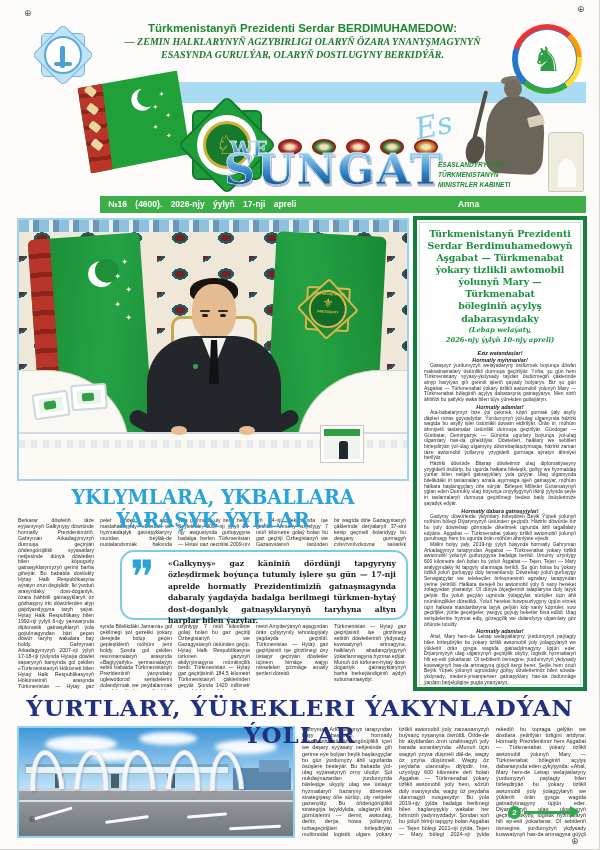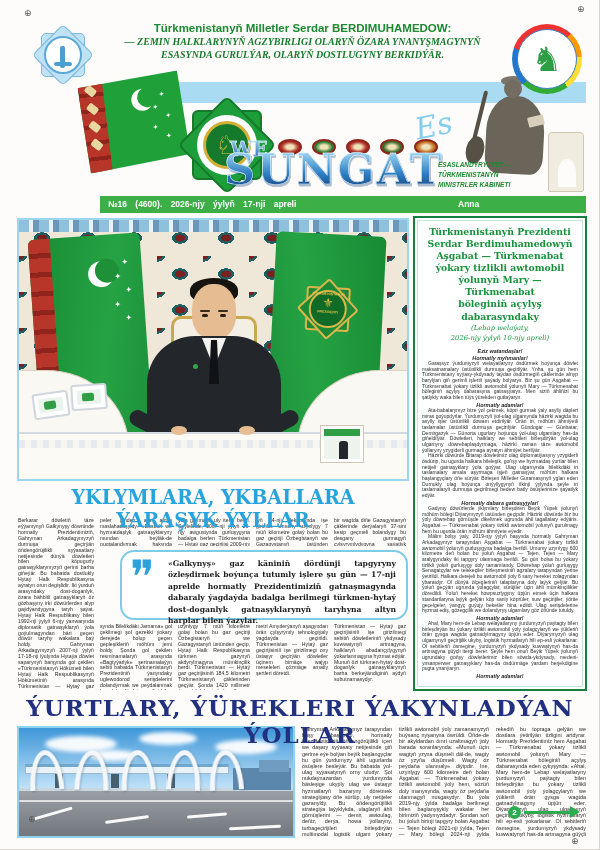--- a/index.html
+++ b/index.html
@@ -122,25 +122,25 @@
   .leadcol1 { position:absolute; left:18px; top:518px; width:76px; height:172px; }
   .stripA { position:absolute; left:100px; top:518px; width:308px; height:28px; }
   .stripB { position:absolute; left:100px; top:624px; width:308px; height:66px; }
   .strip4 { display:flex; gap:6px; }
   .strip4 .tc { width:72px; height:100%; overflow:hidden; }
   .pullquote { position:absolute; left:120px; top:550px; width:288px; height:70px; background:#fff; border:2px solid #7ecbe8; border-radius:14px; z-index:3; padding:6px 10px 6px 46px; }
   .pullquote .qmark { position:absolute; left:8px; top:2px; font-family:"DejaVu Serif",serif; font-size:46px; color:#2aa3dc; line-height:1; }
   .pullquote .qtext { font-family:"DejaVu Serif","Liberation Serif",serif; font-weight:bold; font-size:7.6px; line-height:1.5; color:#1c1c1c; text-align:justify; }
 
   
-  .speech { position:absolute; left:413px; top:216px; width:174px; height:475px; background:#fff; border:2px solid #15803d;
+  .speech { position:absolute; left:413px; top:216px; width:174px; height:475px; background:#fff; border:4px solid #15803d;
             box-shadow:inset 0 0 0 2px #fff, inset 0 0 0 3px #bfe3d5; padding:8px 7px 4px; overflow:hidden; z-index:2; }
   .speech .hline { text-align:center; font-family:"DejaVu Serif","Liberation Serif",serif; font-weight:bold; font-size:9.3px; line-height:1.3; color:#17913c; }
   .speech .stitle { text-align:center; font-family:"DejaVu Serif","Liberation Serif",serif; font-weight:bold; font-size:19px; letter-spacing:2px; color:#17913c; margin:5px 0 3px; }
-  .speech .sloc { text-align:center; font-family:"DejaVu Serif",serif; font-weight:normal; font-style:italic; font-size:6.8px; line-height:1.5; color:#17913c; margin-bottom:5px; }
+  .speech .sloc { text-align:center; font-family:"DejaVu Serif",serif; font-weight:bold; font-style:italic; font-size:6.8px; line-height:1.5; color:#17913c; margin-bottom:5px; }
   .speech .sub { text-align:center; font-weight:bold; font-style:italic; font-size:5.4px; color:#222; margin-top:1px; }
   .speech .para { font-size:5px; line-height:1.14; color:#2c2c2c; text-align:justify; text-indent:6px; }
 
   
   .headline2 { position:absolute; left:0; top:694px; width:600px; text-align:center; font-family:"DejaVu Serif","Liberation Serif",serif;
                font-weight:bold; font-size:23px; color:#22317f; letter-spacing:1px; z-index:2; }
   .bphoto { position:absolute; left:17px; top:726px; width:278px; height:112px; border:2px solid #8fd2f0; overflow:hidden; background:linear-gradient(#3f97d8,#cfeafc 62%); }
   .cloud { position:absolute; background:#fff; border-radius:50%; filter:blur(2px); opacity:.95; }
   .broad { position:absolute; left:0; top:62px; width:100%; height:50px; background:linear-gradient(#9aa0a6,#6f747b); }
   .hline2 { position:absolute; left:0; top:60px; width:100%; height:3px; background:#c9d6de; }
@@ -167,21 +167,21 @@
   <div class="regmark" style="left:571px;top:836px;">⊕</div>
 
   <div class="starlogo">
     <div class="sq"></div>
     <div class="sq r45"></div>
     <div class="core"></div>
     <div class="mon"></div>
     <div class="mon2"></div>
   </div>
   <div class="banner">
-    <div class="b1">Türkmenistanyň Milletler Serdar BERDIMUHAMEDOW:</div>
+    <div class="b1">Türkmenistanyň Prezidenti Serdar BERDIMUHAMEDOW:</div>
     <div class="b2">— ZEMIN HALKLARYNYŇ AGZYBIRLIGI OLARYŇ ÖZARA YNANYŞMAGYNYŇ</div>
     <div class="b2">ESASYNDA GURULÝAR, OLARYŇ DOSTLUGYNY BERKIDÝÄR.</div>
   </div>
   <div class="circlogo">
     <div class="inner">
       <span class="horse">♞</span>
     </div>
   </div>
 
   <div class="masthead">

